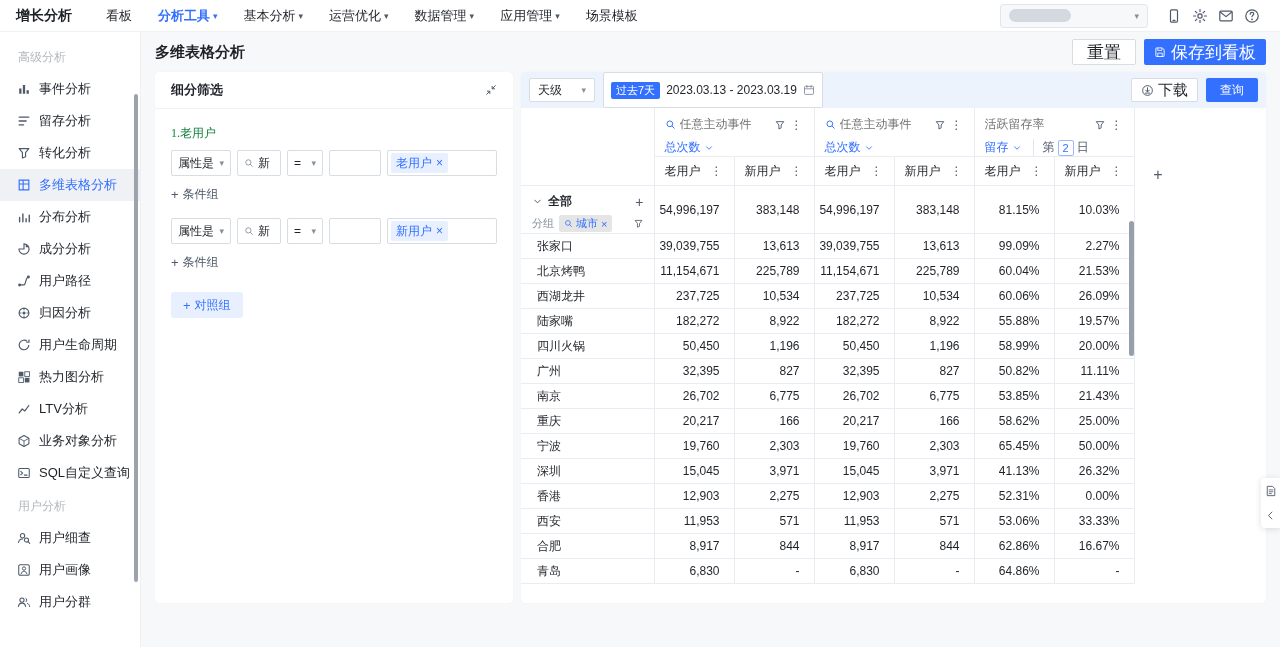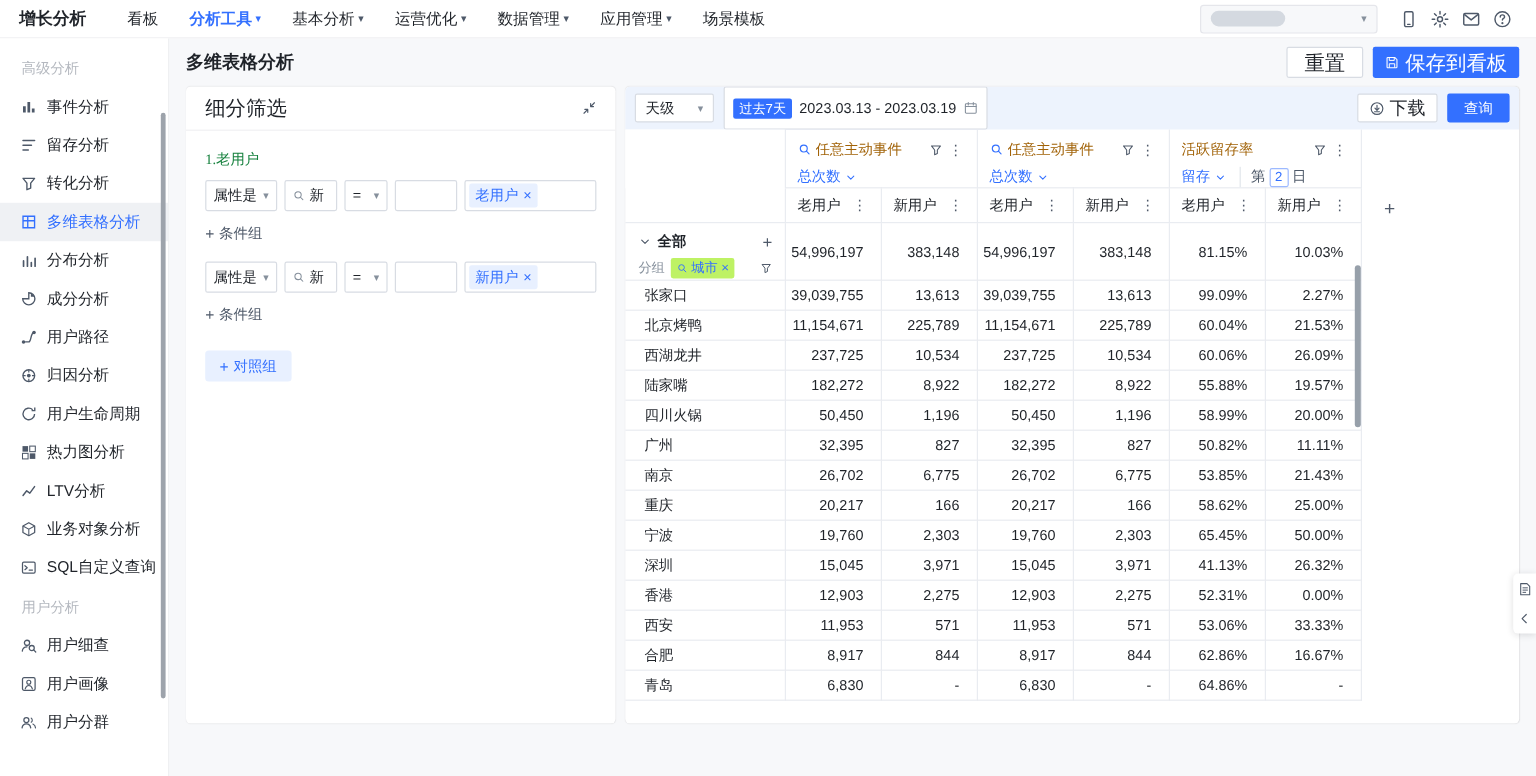--- a/index.html
+++ b/index.html
@@ -38,21 +38,21 @@
   .btn { height:26px; border-radius:2px; font-size:17px; display:inline-flex; align-items:center; justify-content:center; cursor:pointer; font-family:inherit; }
   .btn-plain { background:#fff; border:1px solid #d8dce3; padding:0 14px; color:#1f2329; }
   .btn-primary { background:#3370ff; color:#fff; padding:0 10px; gap:5px; border:none; }
 
   .content { display:flex; gap:8px; padding:0 14px; height:531px; }
   .card { background:#fff; border-radius:4px; box-shadow:0 0 1px rgba(0,0,0,.1); }
 
   
   .filter-card { width:358px; flex:none; }
   .fc-head { height:37px; border-bottom:1px solid #f0f1f3; display:flex; align-items:center; padding:0 16px; }
-  .fc-title { font-size:17px; font-weight:normal; }
+  .fc-title { font-size:13px; font-weight:bold; }
   .fc-collapse { margin-left:auto; color:#4e5969; display:flex; cursor:pointer; }
   .fc-body { padding:16px; }
   .fg-name { font-size:12px; color:#15803d; margin-bottom:8px;font-family:Liberation Serif, serif; }
   .cond-row { display:flex; gap:6px; align-items:center; }
   .ctrl { height:26px; border:1px solid #d8dce3; border-radius:2px; display:flex; align-items:center; font-size:12px; padding:0 6px; gap:4px; background:#fff; cursor:pointer; color:#1f2329; }
   .ctrl .icon { color:#86909c; }
   .w58 { width:60px; } .w44 { width:44px; } .w34 { width:36px; } .w50 { width:52px; }
   .ctrl.sel .caret { margin-left:auto; }
   .caret { font-size:9px; color:#86909c; }
   .tagbox { flex:1; padding:0 3px; cursor:text; }
@@ -76,42 +76,42 @@
   .query-btn { height:24px; background:#3370ff; color:#fff; border-radius:2px; padding:0 14px; font-size:12px; display:flex; align-items:center; cursor:pointer; }
 
   .table-zone { position:relative; }
   table.data { border-collapse:collapse; table-layout:fixed; width:613px; font-size:12px; }
   .data th, .data td { border:1px solid #e9ecf1; font-weight:normal; padding:0; }
   .data tr > *:first-child { border-left:none; }
   th.corner { border-top:none; border-bottom:none; background:#fff; }
   th.corner2 { border-top:none; }
   tr.gr th.gth { height:47px; vertical-align:top; border-top:none; }
   .g1 { display:flex; align-items:center; gap:4px; padding:8px 10px 0; }
-  .g1 .title { color:#a16207; white-space:nowrap; overflow:hidden; }
+  .g1 .title { color:#737373; white-space:nowrap; overflow:hidden; }
   .g1 .icon.ev { color:#3370ff; }
   .sp { flex:1; }
   .gicon { color:#4e5969; display:flex; cursor:pointer; }
   .dots { color:#4e5969; font-size:12px; cursor:pointer; padding:0 1px; }
   .g2 { display:flex; align-items:center; gap:3px; padding:6px 10px 0; color:#3370ff; }
   .chevwrap { color:#3370ff; display:flex; cursor:pointer; }
   .daywrap { display:flex; align-items:center; gap:3px; margin-left:8px; padding-left:9px; border-left:1px solid #e2e6ec; color:#4e5969; }
   .day-num { border:1px solid #9cb9ff; color:#3370ff; border-radius:2px; padding:0 4px; font-size:11px; line-height:14px; }
   tr.sub th { height:29px; }
   .sh { display:flex; align-items:center; padding:0 10px; }
   .sh .lb { color:#1f2329; }
   .sh .dots { margin-left:auto; }
   tr.total td { height:48px; }
   td.label-cell { vertical-align:top; padding:7px 10px 0 11px; }
   .l1 { display:flex; align-items:center; gap:5px; }
   .l1 .chevdark { color:#4e5969; display:flex; cursor:pointer; }
   .l1 .nm { font-weight:bold; }
   .l1 .plus { color:#4e5969; font-size:14px; cursor:pointer; }
   .l2 { display:flex; align-items:center; gap:5px; margin-top:5px; }
   .glb { color:#86909c; font-size:11px; }
-  .tagB { background:#bef264; color:#3370ff; border-radius:2px; display:inline-flex; align-items:center; gap:3px; padding:1px 5px; font-size:11px; cursor:pointer; }
+  .tagB { background:#e5e5e5; color:#3370ff; border-radius:2px; display:inline-flex; align-items:center; gap:3px; padding:1px 5px; font-size:11px; cursor:pointer; }
   td.val { text-align:right; padding-right:14px; color:#1f2329; }
   tr.r td { height:25px; }
   td.rlabel { padding-left:16px; }
 
   .add-col-btn { position:absolute; left:627px; top:57px; width:20px; height:20px; display:flex; align-items:center; justify-content:center; color:#4e5969; font-size:16px; cursor:pointer; }
   .tbl-scroll { position:absolute; left:608px; top:113px; width:5px; height:135px; background:#97a0aa; border-radius:3px; }
 
   .float-panel { position:absolute; right:0; top:478px; width:19px; background:#fff; border-radius:4px 0 0 4px; box-shadow:0 1px 6px rgba(31,35,41,.15); z-index:5; }
   .float-btn { height:25px; display:flex; align-items:center; justify-content:center; color:#4e5969; cursor:pointer; }
 </style>

